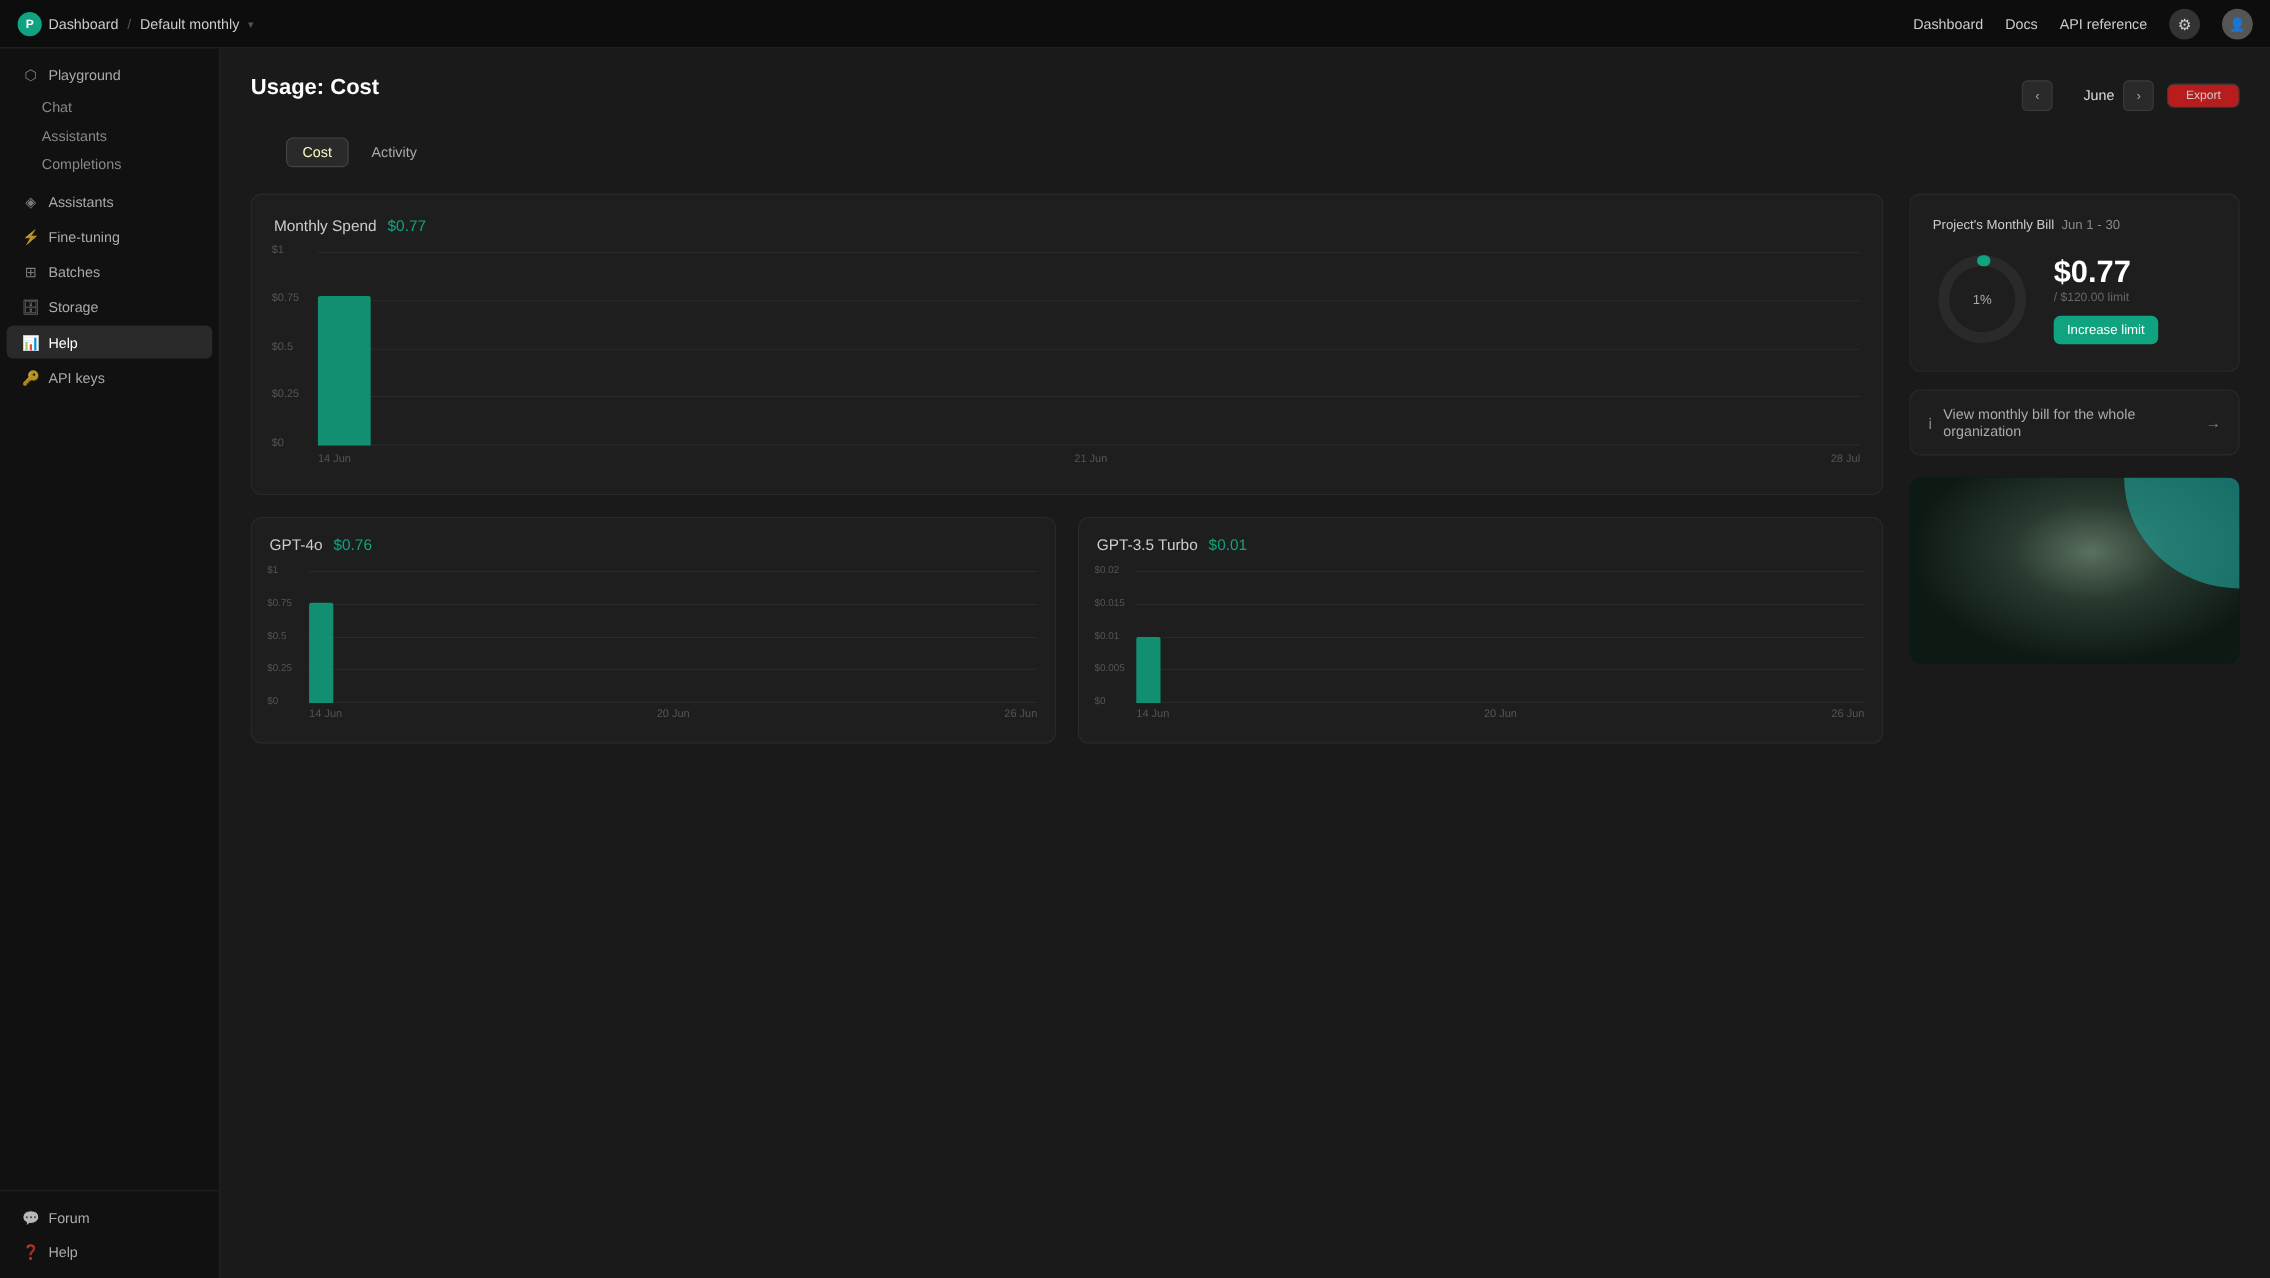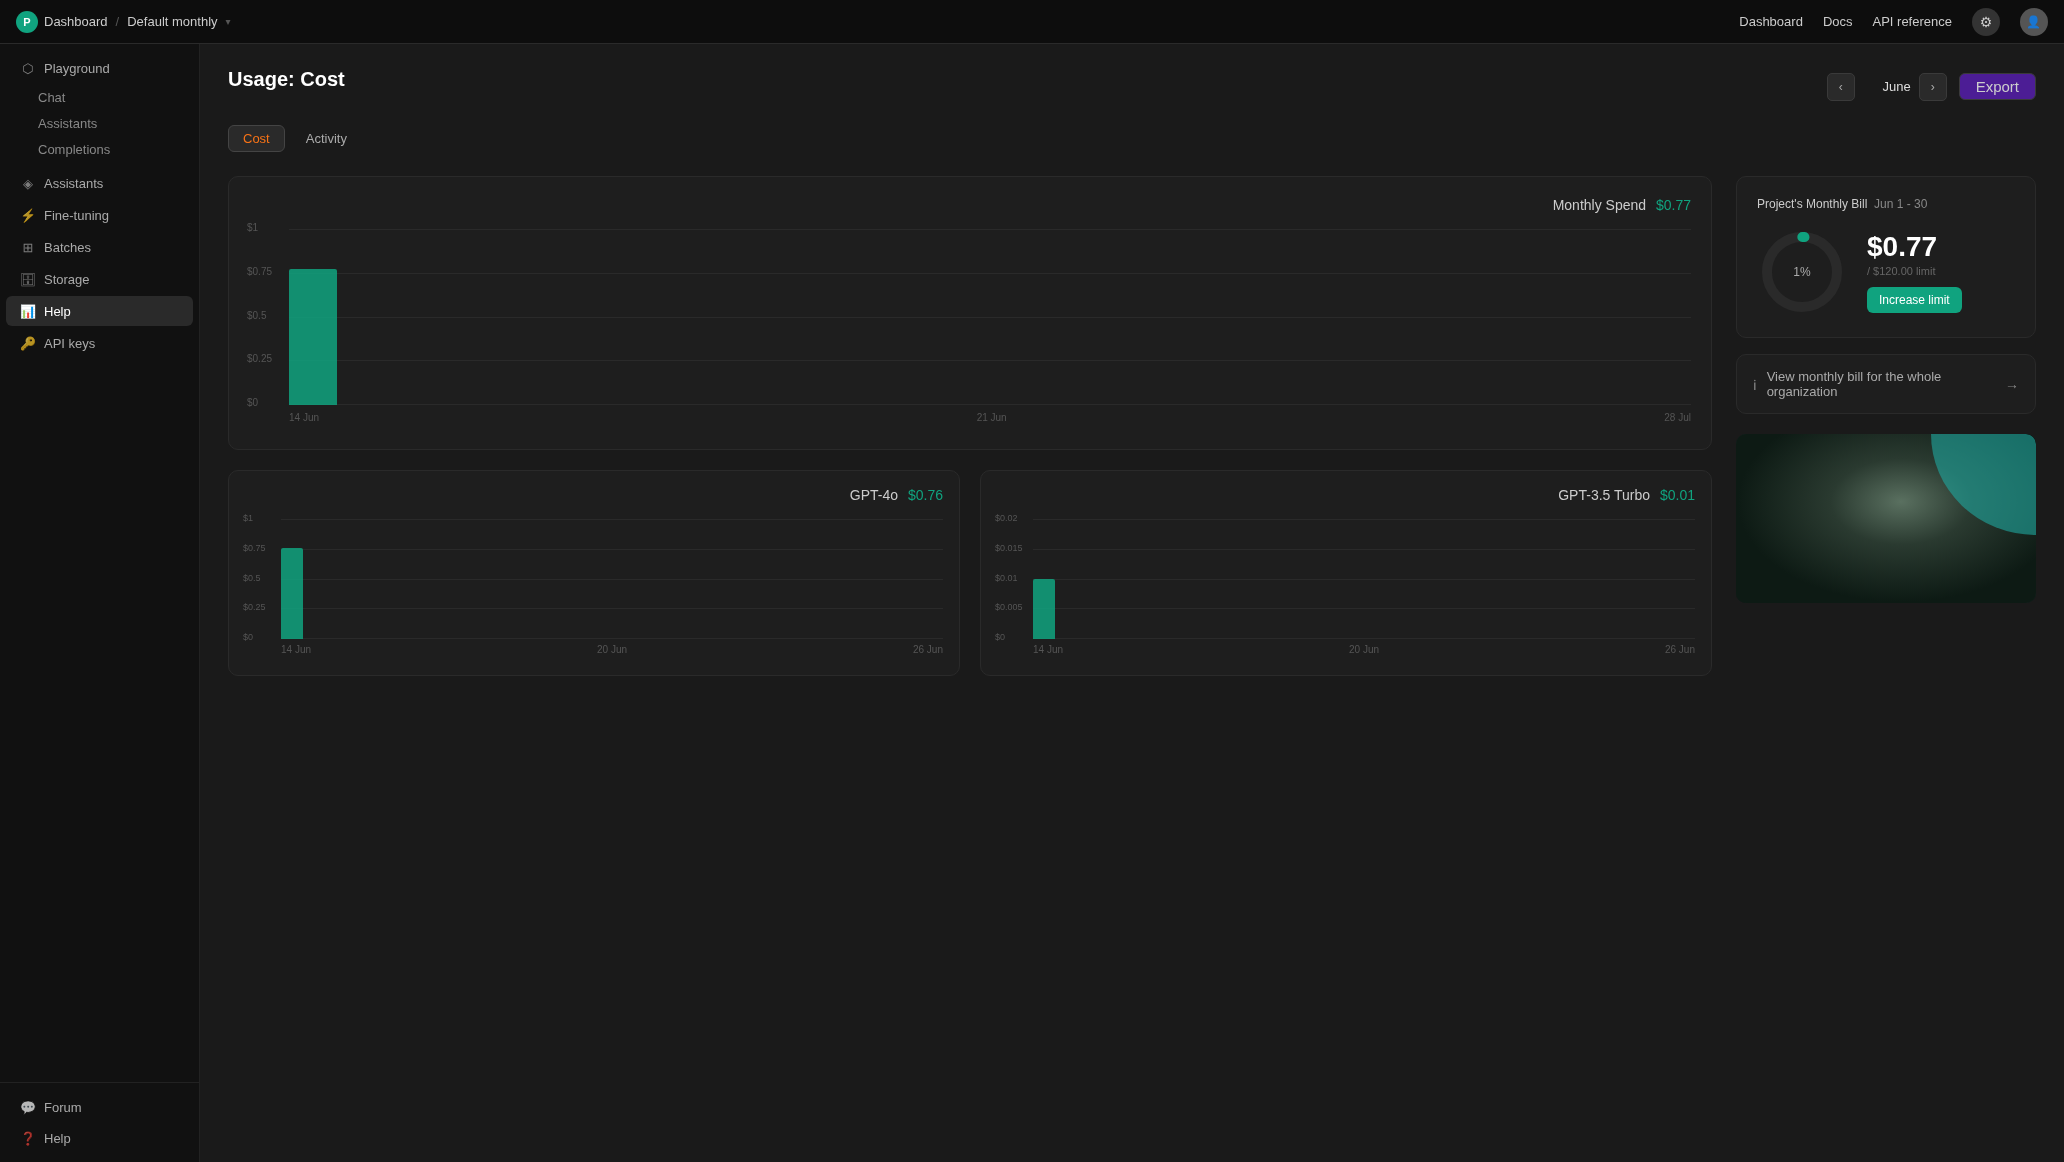--- a/index.html
+++ b/index.html
@@ -146,22 +146,23 @@
     .tab {
       padding: 5px 14px;
       border-radius: 6px;
       font-size: 13px;
       cursor: pointer;
       border: 1px solid transparent;
       color: #aaa;
     }
     .tab.active {
       background: #2a2a2a;
-      color: #f97316;
+      color: #fef9c3;
       border-color: #444;
+      margin-left: 32px;
     }
 
     
     .content-area {
       display: flex;
       gap: 24px;
     }
     .chart-area { flex: 1; }
     .sidebar-panel {
       width: 300px;
@@ -174,21 +175,20 @@
       border: 1px solid #2a2a2a;
       border-radius: 10px;
       padding: 20px;
       margin-bottom: 20px;
     }
     .chart-title {
       font-size: 14px;
       font-weight: 500;
       color: #ccc;
       margin-bottom: 16px;
-      text-align: right;
     }
     .chart-title span.amount {
       color: #10a37f;
       margin-left: 6px;
     }
     .chart-title span.model-name {
       color: #ccc;
     }
     .chart-title span.model-amount {
       color: #10a37f;
@@ -355,25 +355,25 @@
       font-size: 12px;
     }
     .month-label {
       font-size: 13px;
       color: #ddd;
       min-width: 48px;
       text-align: right;
     }
     .export-btn {
       padding: 4px 16px;
-      background: #4c1d95;
+      background: #b91c1c;
       border: 1px solid #3a3a3a;
       border-radius: 6px;
       color: #ccc;
-      font-size: 15px;
+      font-size: 11px;
       cursor: pointer;
     }
 
     
     .mini-charts-row {
       display: flex;
       gap: 20px;
       margin-bottom: 20px;
     }
     .mini-chart-card {

